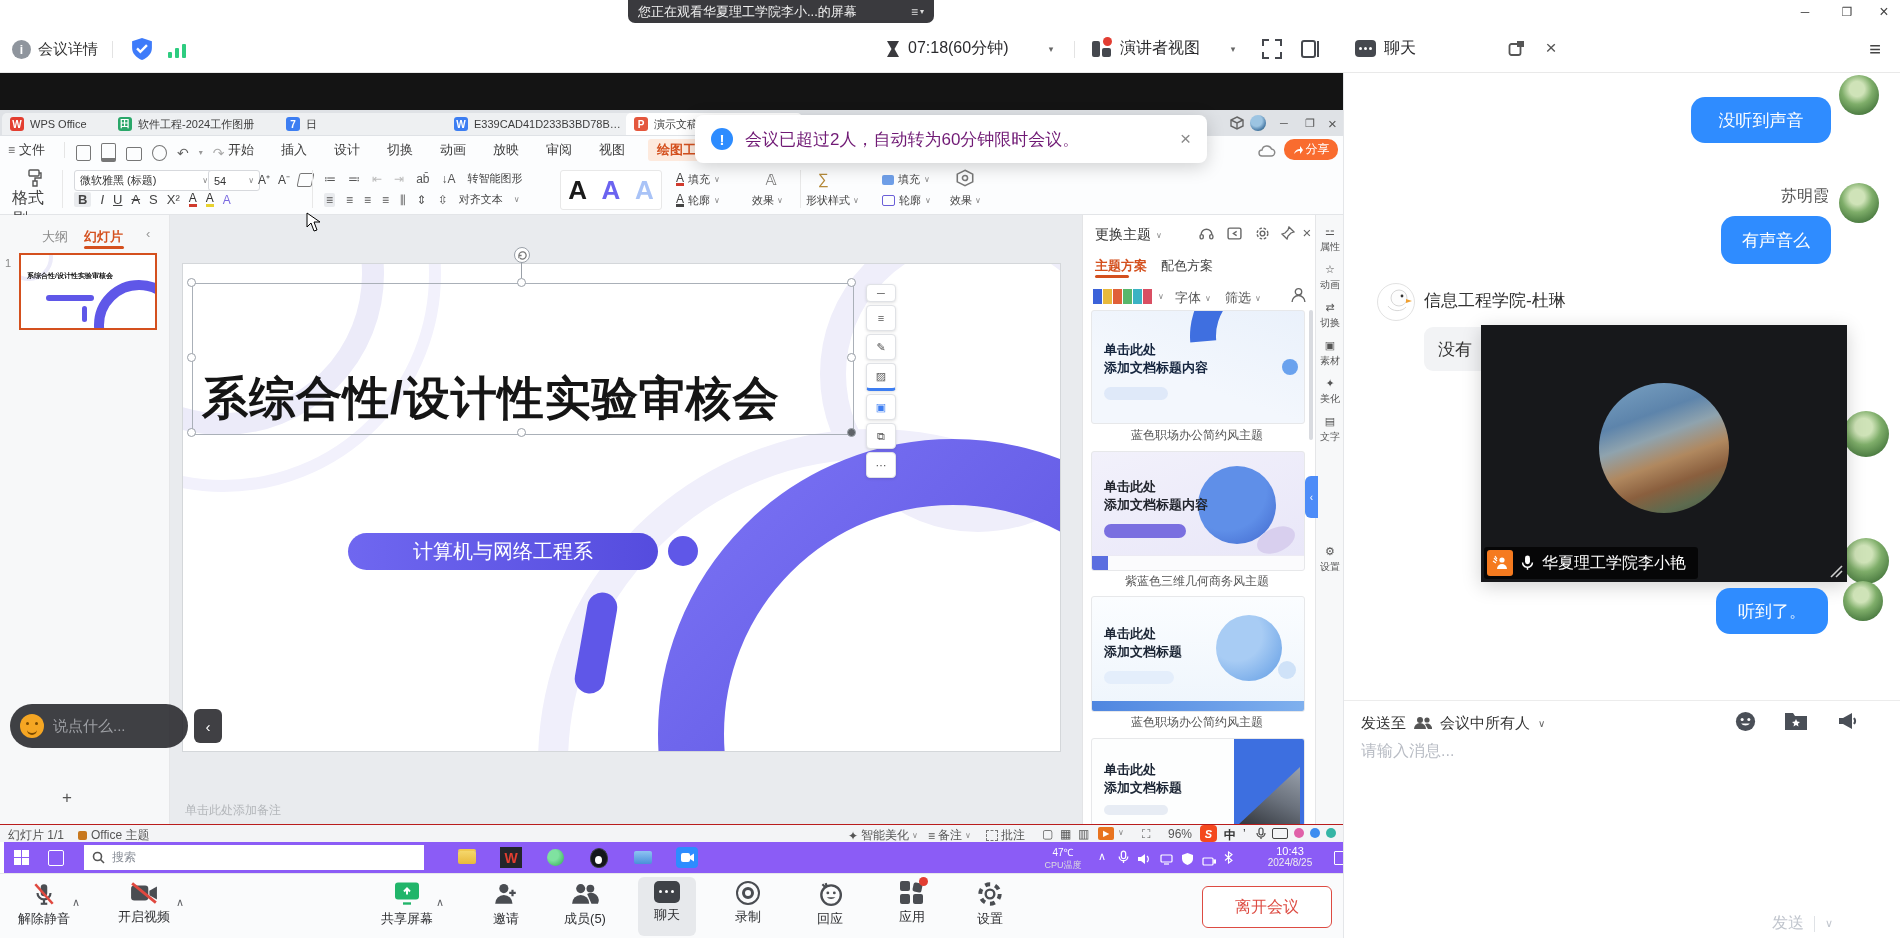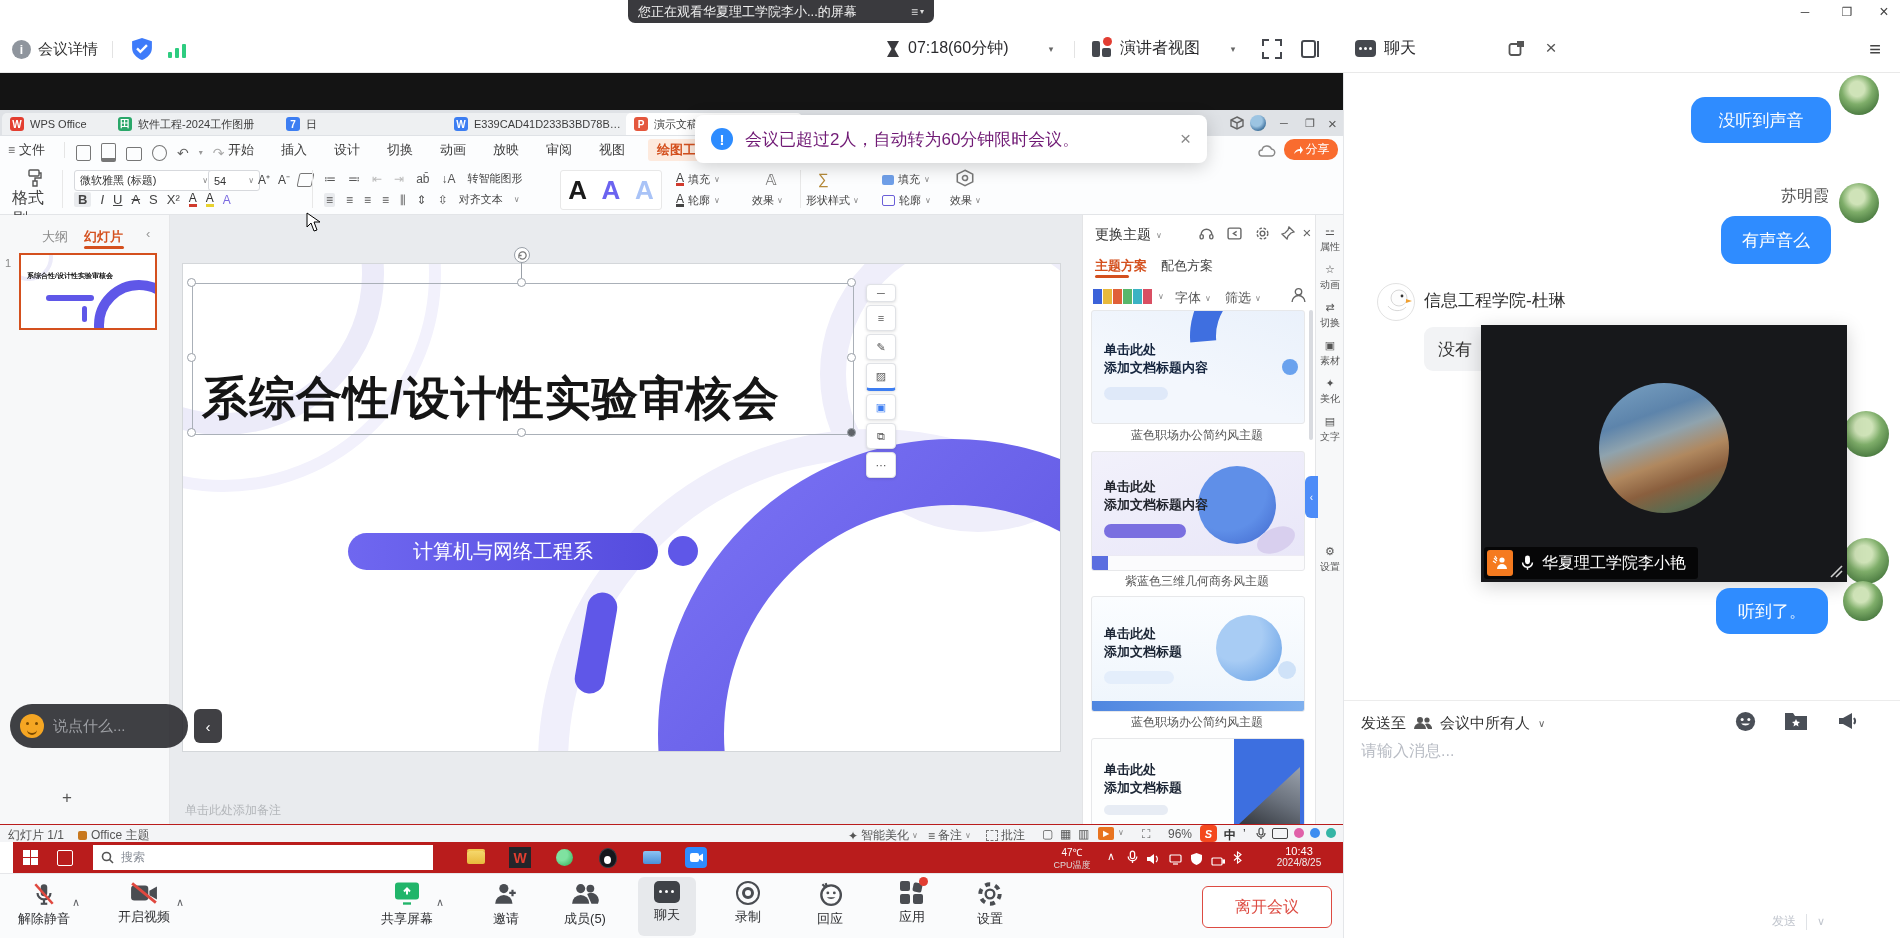--- a/index.html
+++ b/index.html
@@ -535,21 +535,21 @@
           <rect x="3" y="1" width="4" height="7" rx="2"></rect>
           <path d="M1 6a4 4 0 0 0 8 0M5 10v2"></path>
         </svg>
     </span>
     <span class="a" style="left:1272px;top:3px;width:14px;height:9px;border:1.2px solid #444;border-radius:2px;"></span>
     <span class="a" style="left:1294px;top:3px;width:10px;height:10px;border-radius:50%;background:#e060a8;"></span>
     <span class="a" style="left:1310px;top:3px;width:10px;height:10px;border-radius:50%;background:#3d8cf0;"></span>
     <span class="a" style="left:1326px;top:3px;width:10px;height:10px;border-radius:50%;background:#35b5a5;"></span>
   </div>
 
-  <div class="a" style="left:13px;top:842px;width:1343px;height:37px;background:#b91c1c;">
+  <div class="a" style="left:4px;top:842px;width:1343px;height:37px;background:#8b5cf6;">
     <div class="a" style="left:10px;top:8px;width:15px;height:15px;display:grid;grid-template-columns:7px 7px;grid-gap:1px;">
       <span style="background:#fff;"></span>
         <span style="background:#fff;"></span>
         <span style="background:#fff;"></span>
         <span style="background:#fff;"></span>
     </div>
     <div class="a" style="left:44px;top:8px;width:14px;height:14px;border:1.5px solid #fff;border-radius:2px;"></div>
     <div class="a f" style="left:80px;top:3px;width:340px;height:25px;background:#fff;padding:0 8px;box-sizing:border-box;gap:7px;">
       <svg width="13" height="13" viewBox="0 0 13 13" fill="none" stroke="#555" stroke-width="1.6">
           <circle cx="5.5" cy="5.5" r="4"></circle>
@@ -830,19 +830,19 @@
         </svg>
     </div>
     <div class="a" style="left:492px;top:636px;">
       <svg width="24" height="24" viewBox="0 0 24 24">
           <path d="M3 9v6h4l9 5V4L7 9z" fill="#4a4f57"></path>
           <path d="M18 9a5 5 0 0 1 0 6" stroke="#4a4f57" stroke-width="2" fill="none"></path>
         </svg>
     </div>
     <div class="a" style="left:17px;top:668px;width:520px;height:150px;font-size:16px;color:#b8bcc4;">请输入消息...</div>
     <div class="a f" style="left:428px;top:840px;gap:10px;">
-      <span style="font-size:12px;color:#c0c5cd;">发送</span>
+      <span style="font-size:16px;color:#c0c5cd;">发送</span>
       <span style="width:1px;height:16px;background:#dfe2e6;display:block;"></span>
       <span style="font-size:11px;color:#c0c5cd;">∨</span>
     </div>
   </div>
 
 </div>
 
 </body></html>

